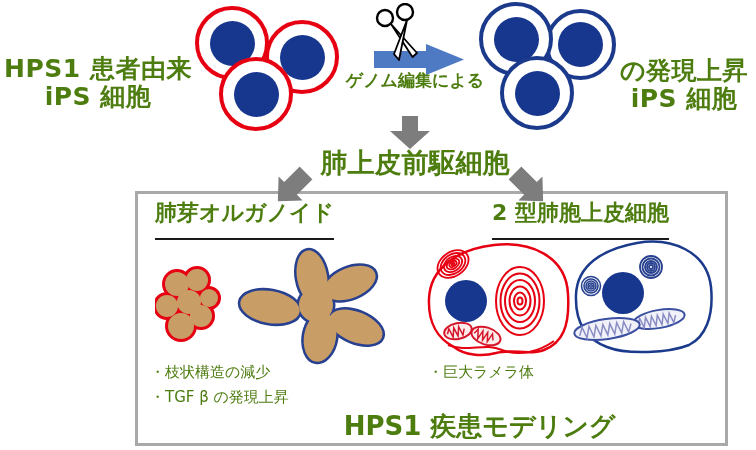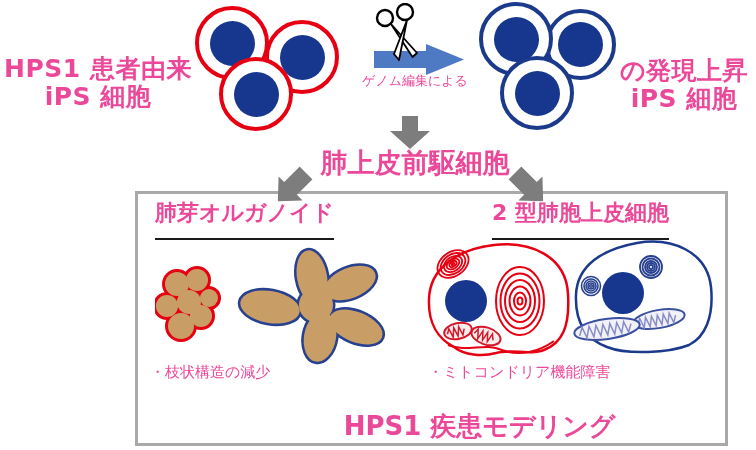--- a/index.html
+++ b/index.html
@@ -1,25 +1,25 @@
 <!DOCTYPE html>
 <html><head>
 <meta charset="utf-8">
 <style>
   html,body{margin:0;padding:0;background:#fff;}
   #stage{
     position:relative;width:756px;height:450px;background:#fff;overflow:hidden;
-    font-family:"DejaVu Sans","Liberation Sans",sans-serif;color:#ec4899;
+    font-family:"DejaVu Sans","Liberation Sans",sans-serif;color:#4d7c0f;
   }
   .abs{position:absolute;}
   .ctr{text-align:center;}
 
   
   .toplabel{font-weight:bold;font-size:25px;line-height:28px;letter-spacing:0.5px;}
-  .caption-mid{font-size:13px;line-height:19px;white-space:nowrap;}
+  .caption-mid{font-size:17px;line-height:19px;white-space:nowrap;font-weight:bold;}
 
   
   .cell{position:absolute;border-radius:50%;background:#fff;box-sizing:border-box;
         display:flex;align-items:center;justify-content:center;}
   .cell.red{border:4.5px solid #e60012;}
   .cell.navy{border:4.5px solid #1b3a8c;}
   .nucleus{width:45px;height:45px;border-radius:50%;background:#17378f;}
 
   
   .ul{display:inline-block;border-bottom:2.5px solid #1a1a1a;padding-bottom:10px;text-align:center;}
@@ -215,21 +215,22 @@
       </g>
       <g transform="rotate(-8 36 92)">
         <ellipse cx="36" cy="92" rx="33" ry="10" fill="#f1f1fa" stroke="#3a4fa0" stroke-width="2"></ellipse>
         <path d="M8 95 l3.5 -8 3.5 11 3.5 -11 3.5 11 3.5 -11 3.5 11 3.5 -11 3.5 11 3.5 -11 3.5 11 3.5 -11 3.5 11 3.5 -11 3.5 11 3.5 -8" fill="none" stroke="#8a8cc4" stroke-width="1.5"></path>
       </g>
     </svg>
   </div>
 
   <div class="abs bullets" style="left:150px;top:360px;">
     <div>・枝状構造の減少</div>
+    <div>・TGF β の発現上昇</div>
   </div>
 
   <div class="abs bullets" style="left:428px;top:360px;">
-    <div>・ミトコンドリア機能障害</div>
+    <div>・巨大ラメラ体</div>
   </div>
 
   <div class="abs ctr boxcaption" style="left:135px;top:409px;width:593px;padding-left:48px;">HPS1 疾患モデリング</div>
 
 </div>
 
 </body></html>

